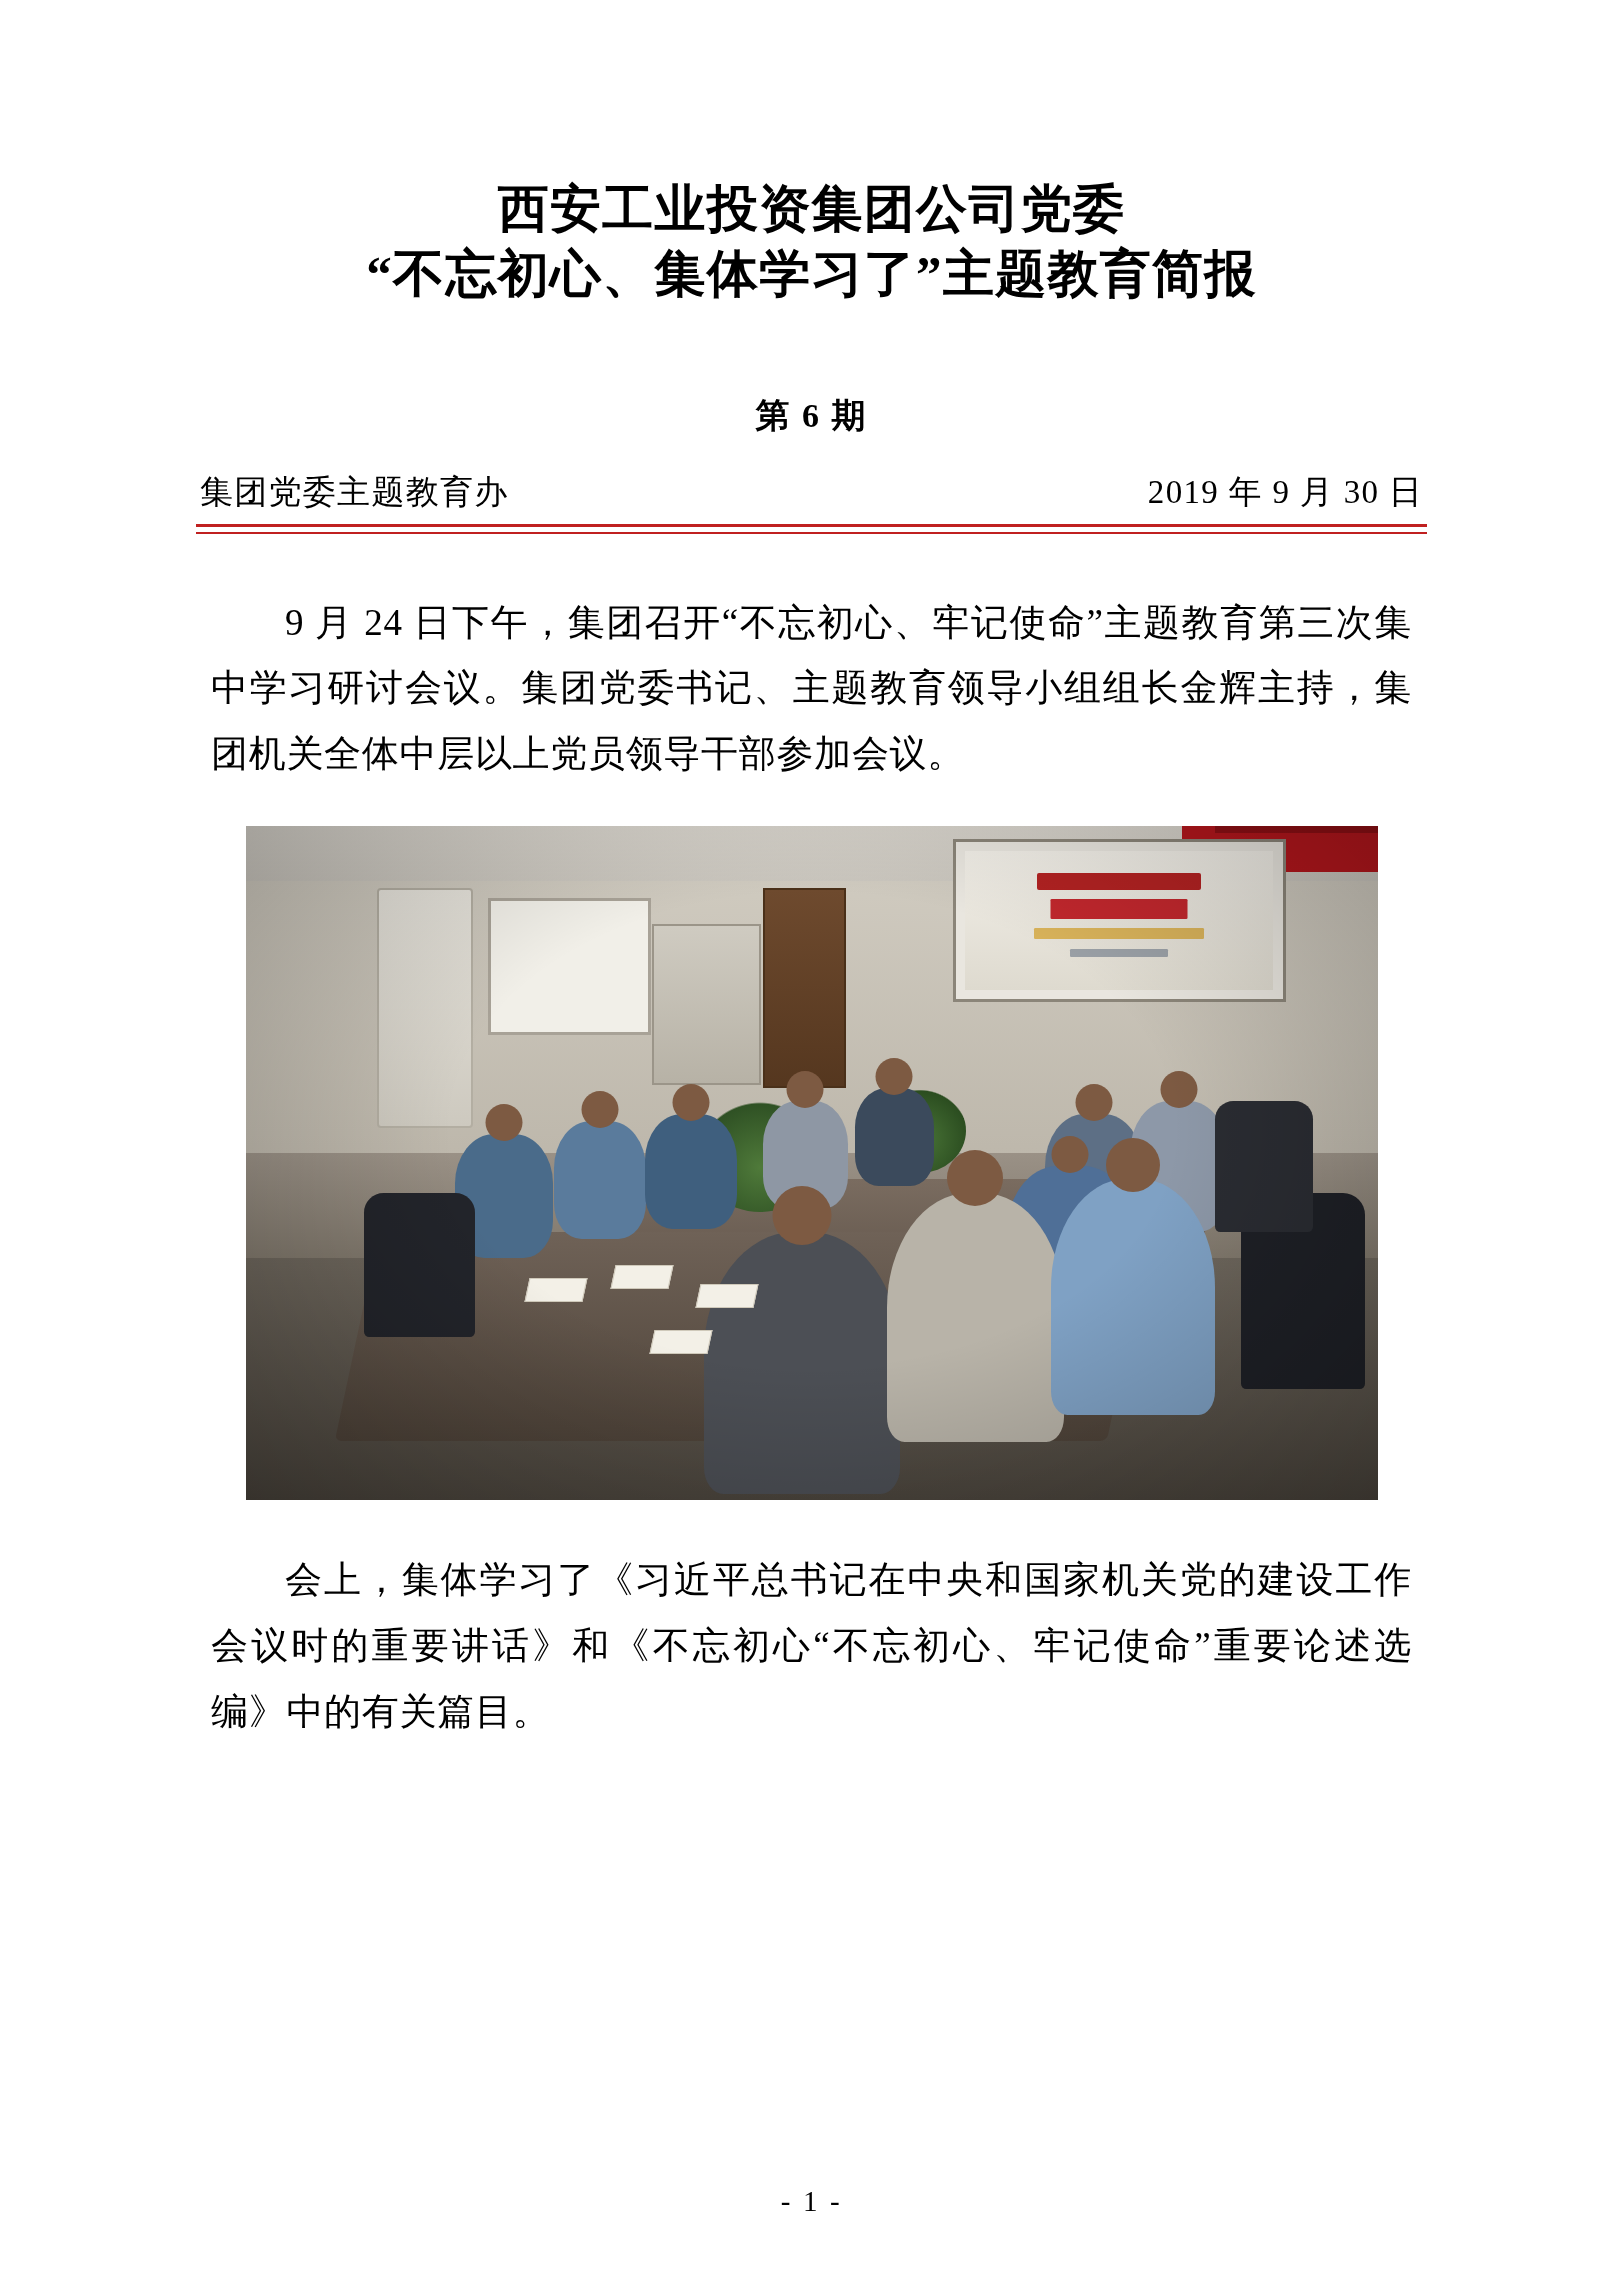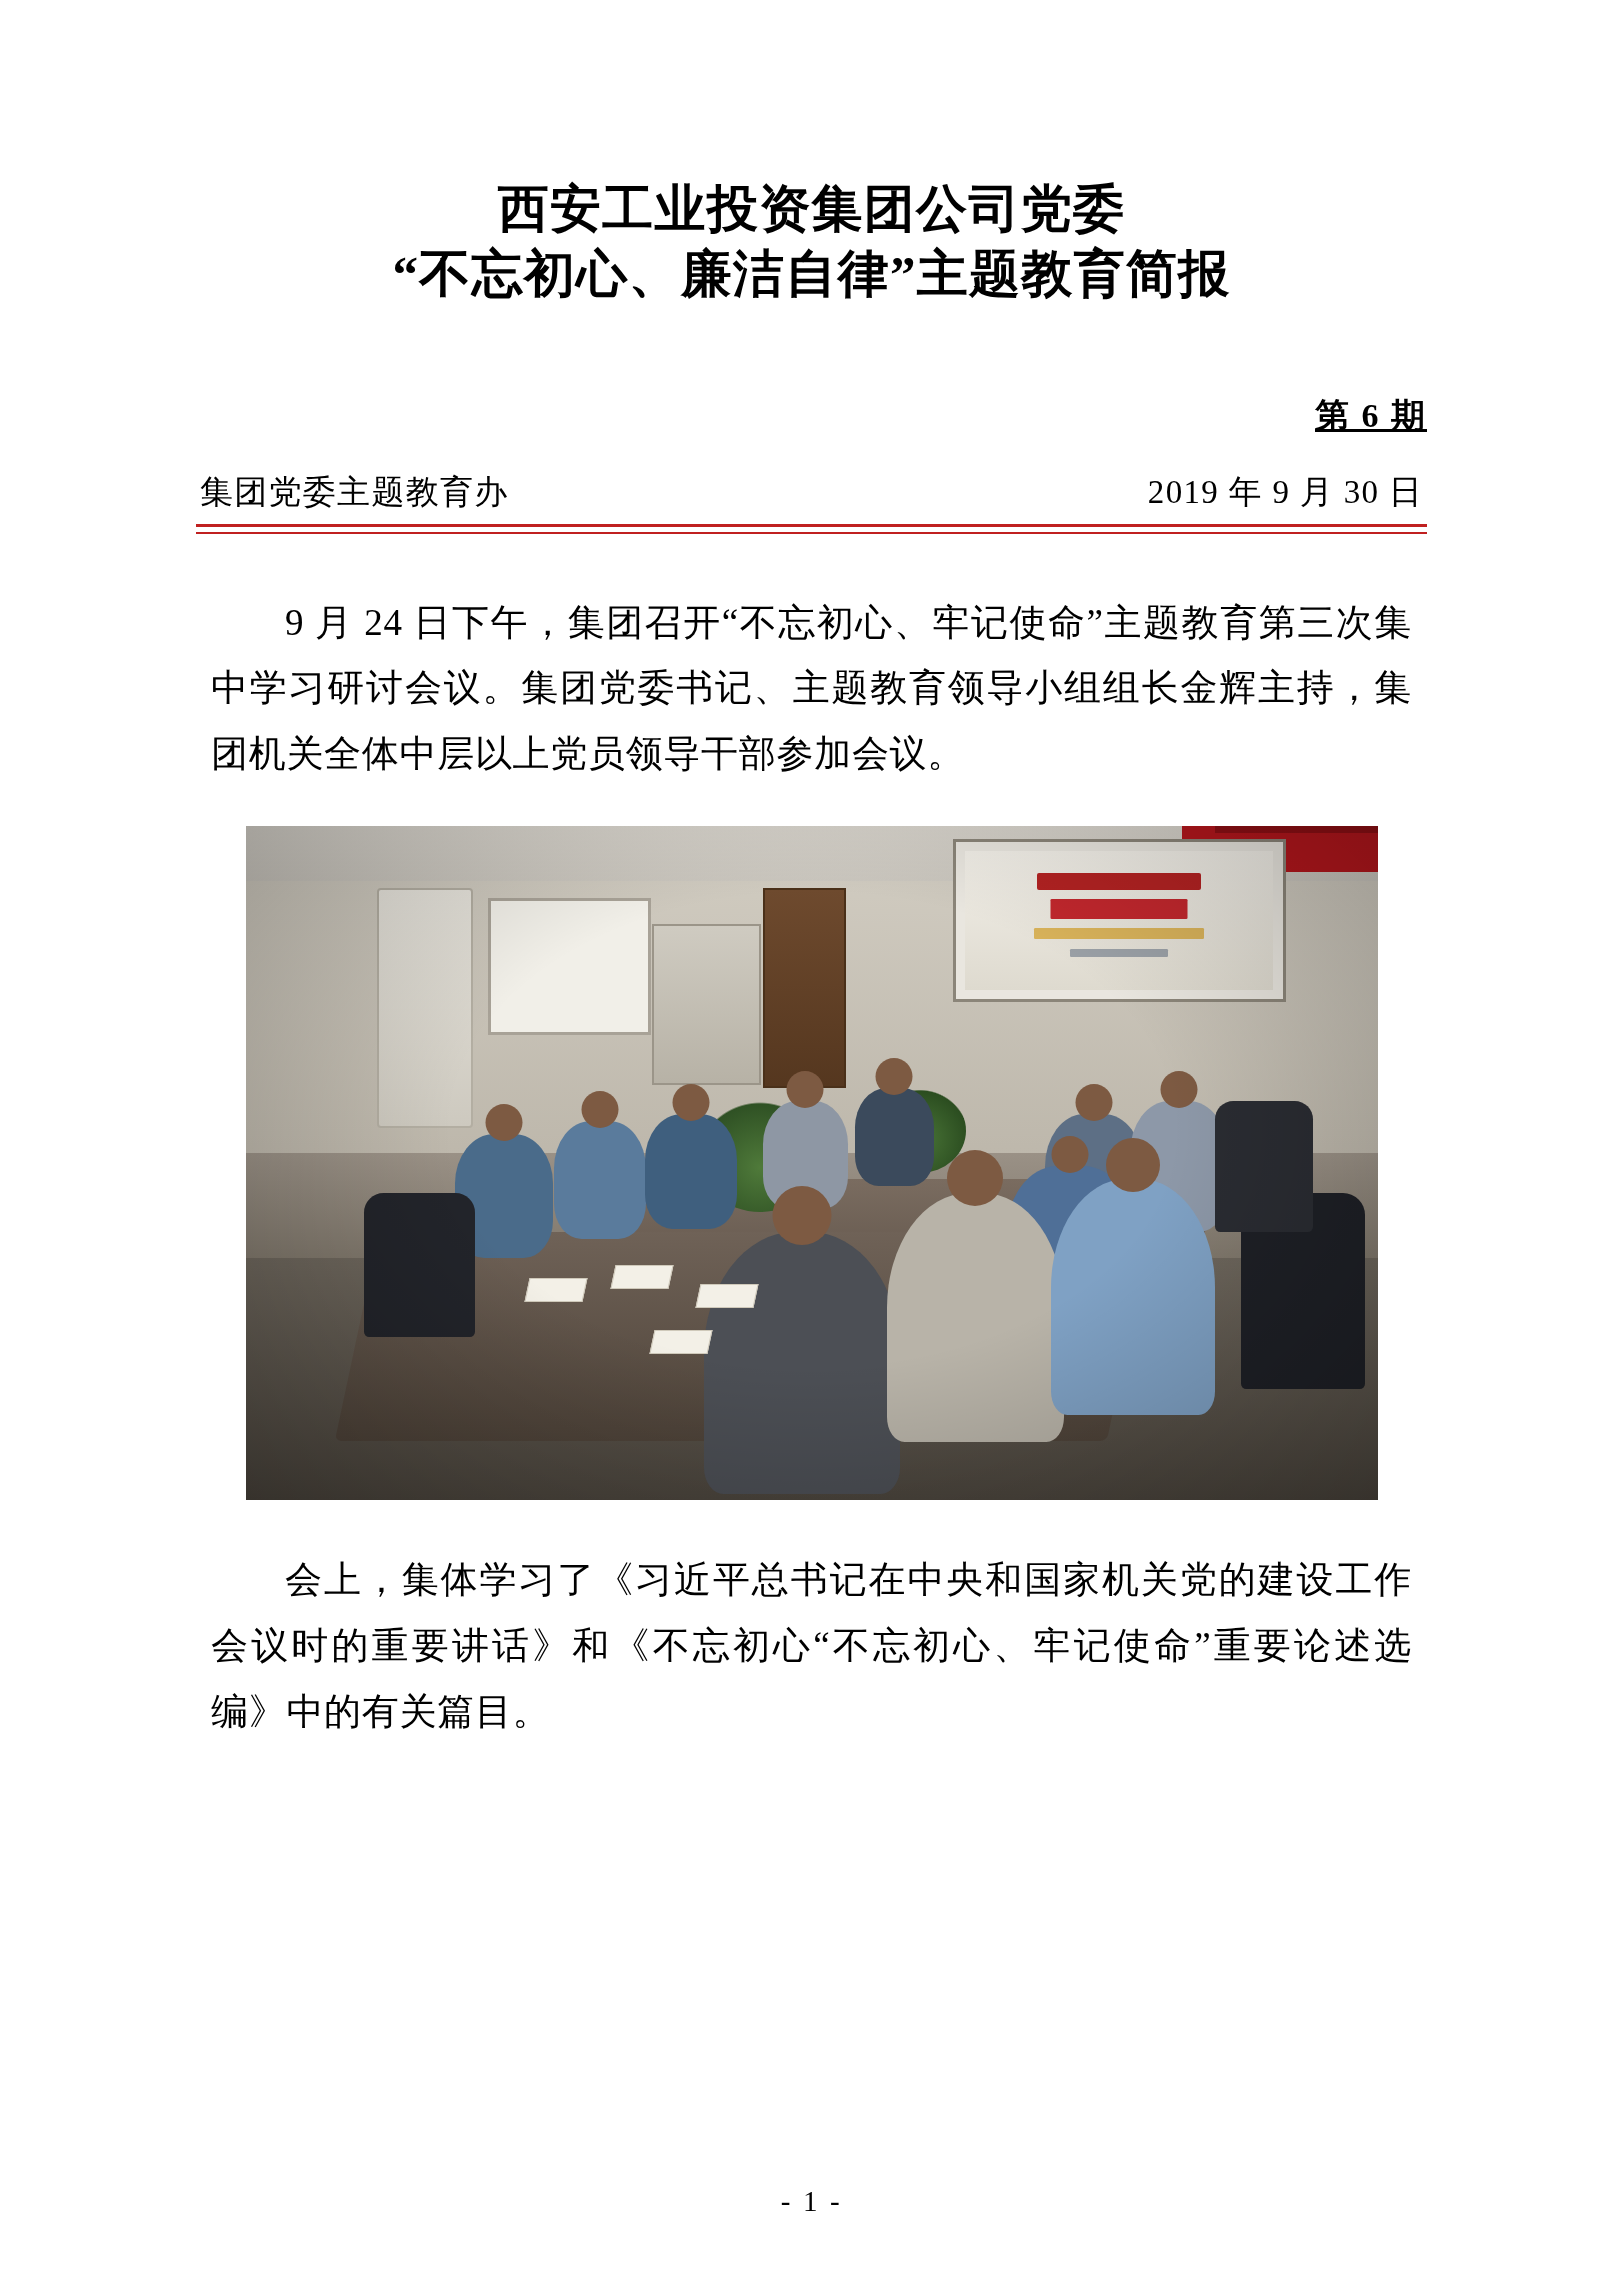--- a/index.html
+++ b/index.html
@@ -31,26 +31,25 @@
     line-height: 1.28;
     letter-spacing: 1.3px;
     margin: 0 0 0 0;
   }
   .masthead .line {
     display: block;
     white-space: nowrap;
   }
 
   .issue {
-    text-align: right;
+    text-align: center;
     font-weight: bold;
     font-size: 34px;
     letter-spacing: 2px;
     margin-top: 85px;
-    text-decoration: underline;
   }
 
   .meta-row {
     display: flex;
     justify-content: space-between;
     align-items: flex-start;
     font-size: 33px;
     letter-spacing: 1.3px;
     margin-top: 31px;
     padding: 0 3.9px 9.2px 3.9px;
@@ -229,21 +228,21 @@
     letter-spacing: 2.6px;
   }
 </style>
 </head>
 <body>
 
 <div class="page">
 
   <div class="masthead">
     <span class="line">西安工业投资集团公司党委</span>
-    <span class="line">“不忘初心、廉洁自律”主题教育简报</span>
+    <span class="line">“不忘初心、集体学习了”主题教育简报</span>
   </div>
 
   <div class="issue">第 6 期</div>
 
   <div class="meta-row">
     <div class="left">集团党委主题教育办</div>
     <div class="right">2019 年 9 月 30 日</div>
   </div>
 
   <div class="rule-wrap">

